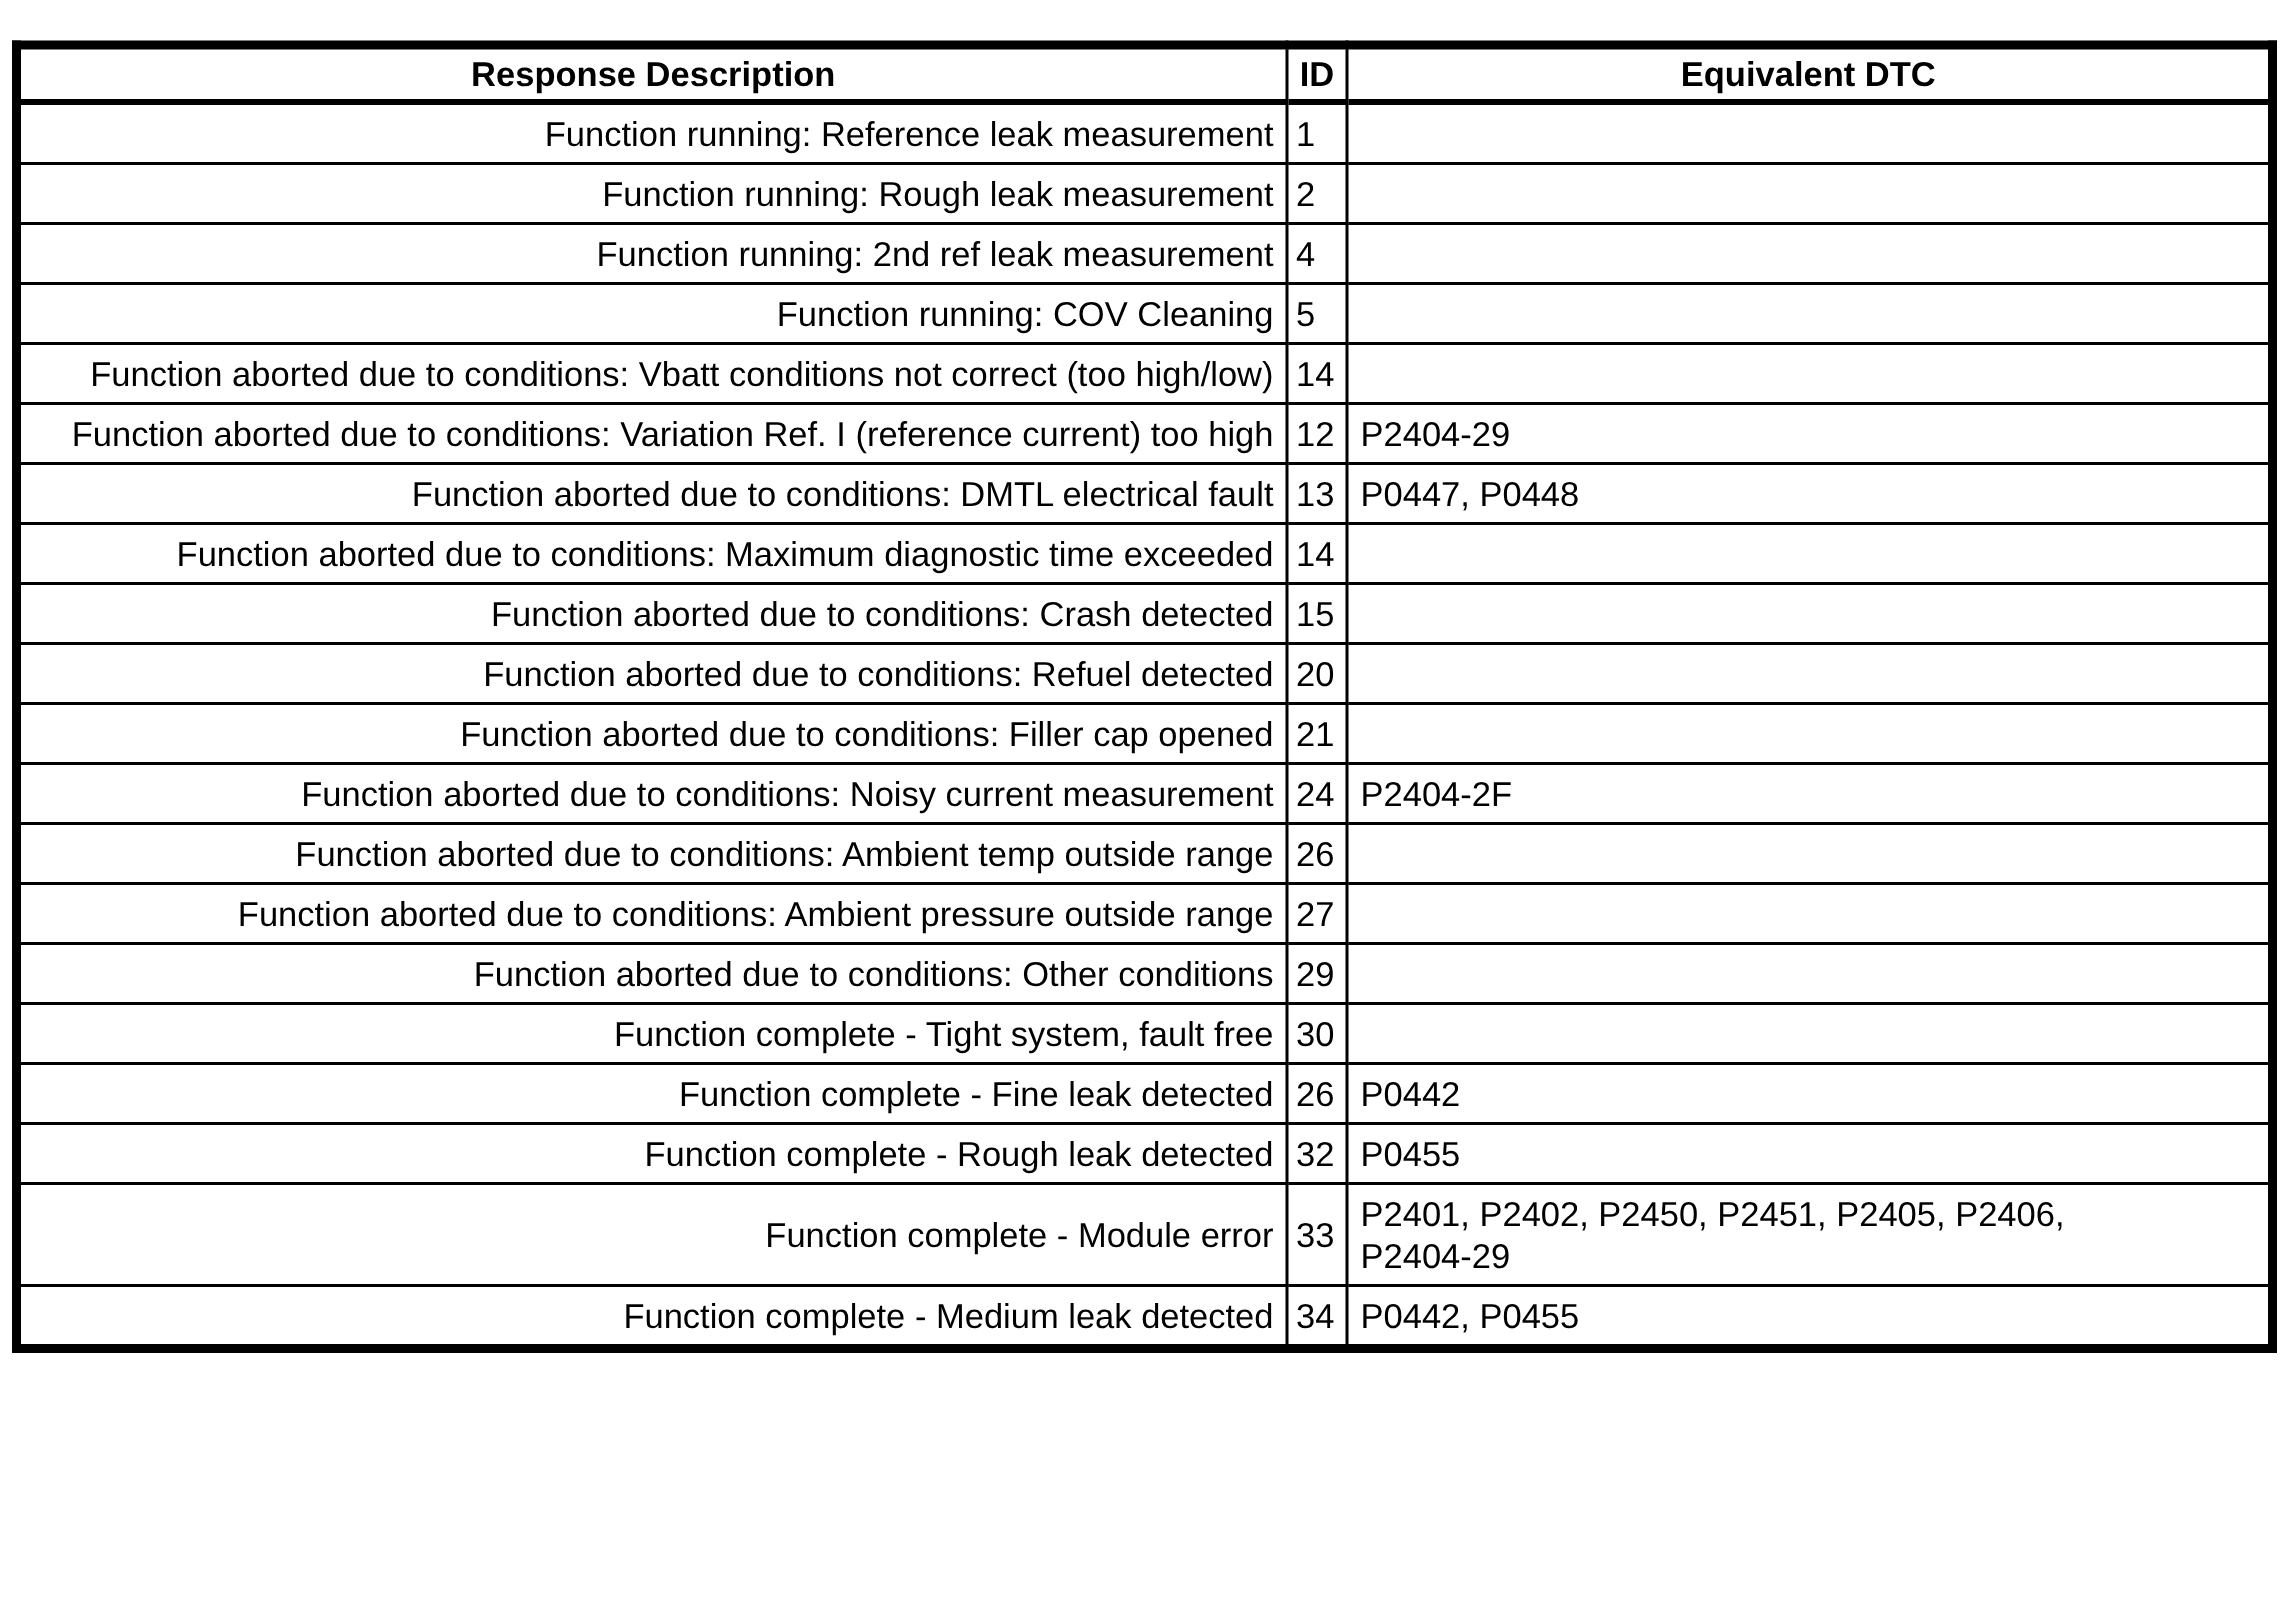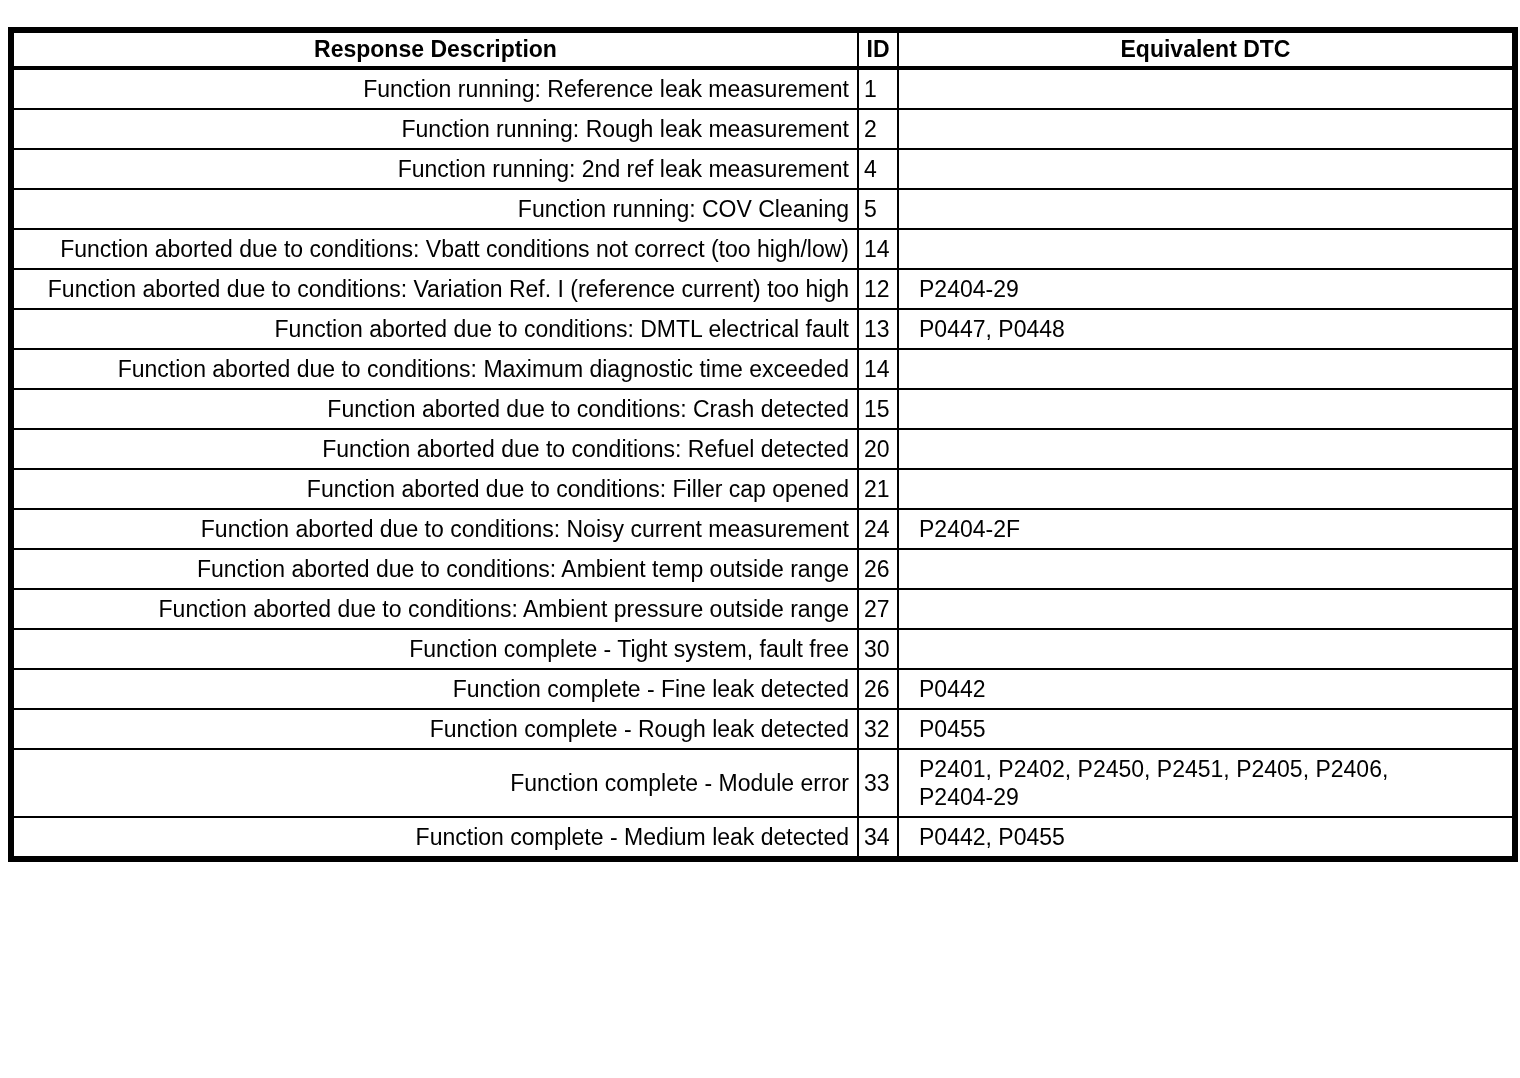--- a/index.html
+++ b/index.html
@@ -57,21 +57,21 @@
     padding-left: 3px;
     padding-right: 8px;
     text-align: right;
   }
   td.cell-id {
     padding-left: 5px;
     padding-right: 2px;
     text-align: left;
   }
   td.cell-dtc {
-    padding-left: 20px;
+    padding-left: 8px;
     padding-right: 6px;
     text-align: left;
     white-space: pre-wrap;
   }
 </style>
 </head>
 <body>
 
 <div class="page">
   <table class="doc-table">
@@ -167,20 +167,25 @@
     <td class="cell-id">26</td>
     <td class="cell-dtc"></td>
   </tr>
 
   <tr>
     <td class="cell-desc">Function aborted due to conditions: Ambient pressure outside range</td>
     <td class="cell-id">27</td>
     <td class="cell-dtc"></td>
   </tr>
 
+  <tr>
+    <td class="cell-desc">Function aborted due to conditions: Other conditions</td>
+    <td class="cell-id">29</td>
+    <td class="cell-dtc"></td>
+  </tr>
 
   <tr>
     <td class="cell-desc">Function complete - Tight system, fault free</td>
     <td class="cell-id">30</td>
     <td class="cell-dtc"></td>
   </tr>
 
   <tr>
     <td class="cell-desc">Function complete - Fine leak detected</td>
     <td class="cell-id">26</td>

